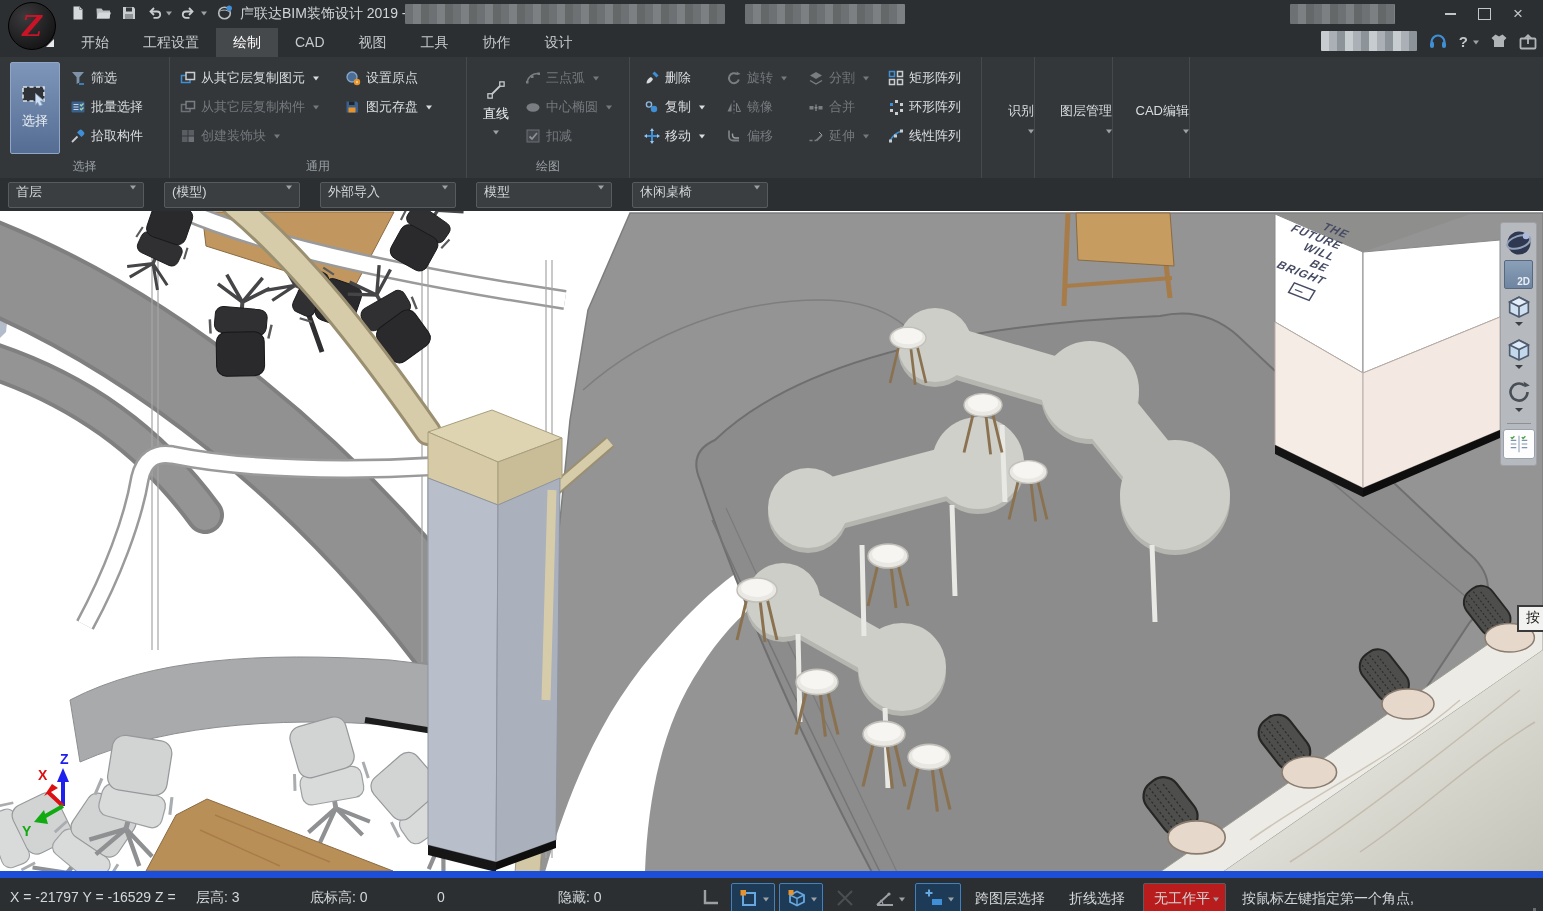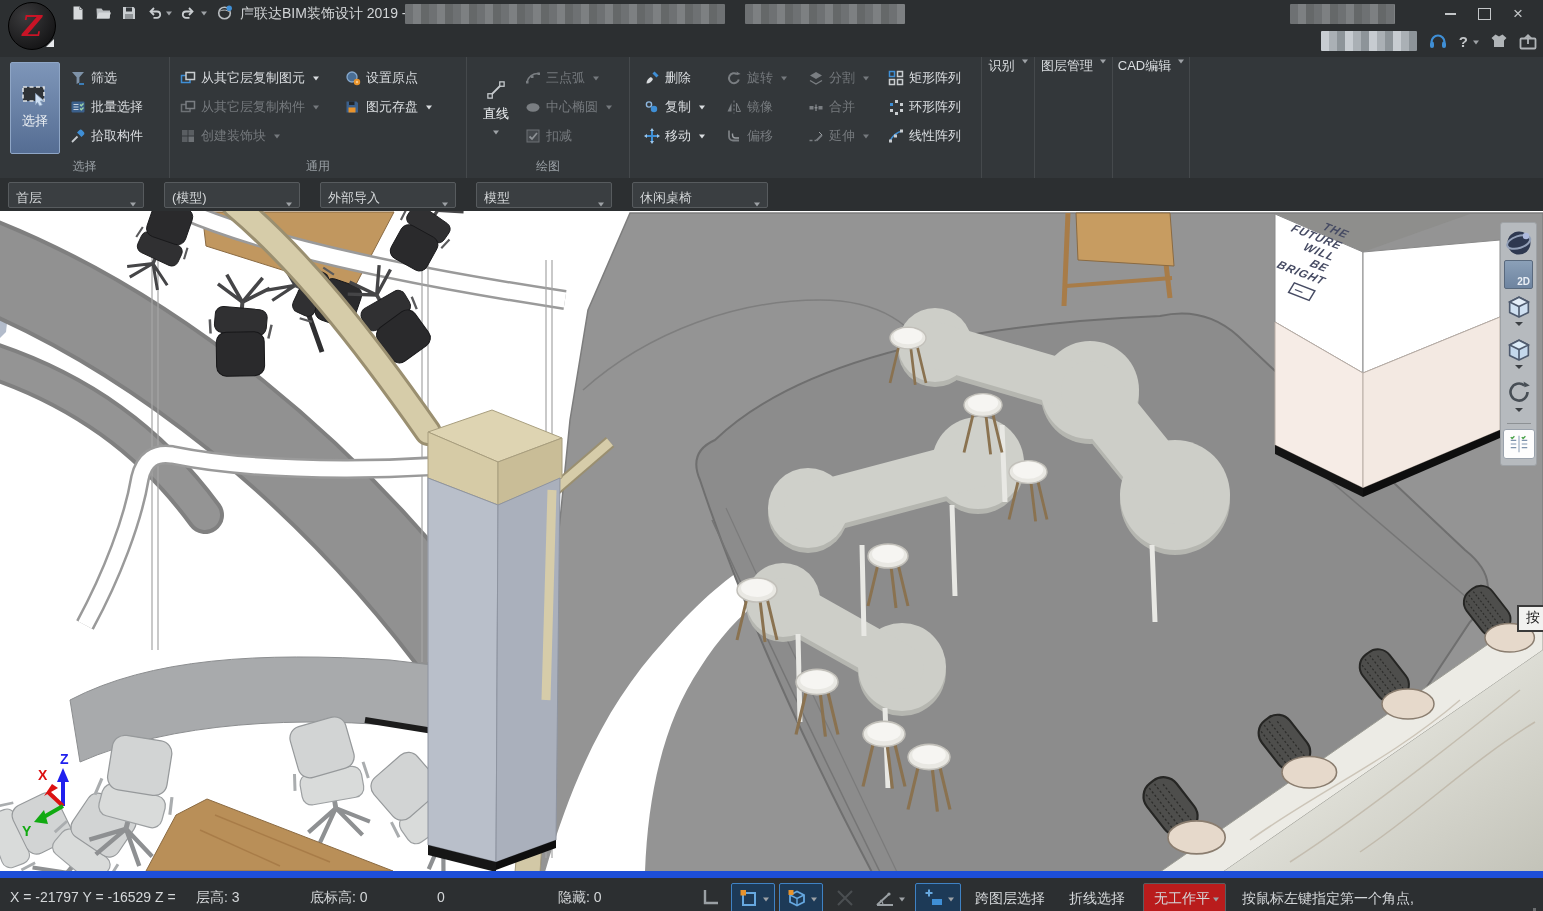--- a/index.html
+++ b/index.html
@@ -31,24 +31,24 @@
   
   .ribbon{position:absolute;top:57px;left:0;right:0;height:121px;background:#33373a;display:flex;border-bottom:1px solid #222527;}
   .grp{position:relative;height:100%;border-right:1px solid #45494c;box-sizing:border-box;flex:none;}
   .glabel{position:absolute;bottom:3px;left:0;right:0;text-align:center;font-size:12px;color:#9aa0a5;}
   .colstack{position:absolute;top:6px;display:flex;flex-direction:column;}
   .rbtn{display:flex;align-items:center;gap:5px;height:29px;white-space:nowrap;color:#dadde0;cursor:default;}
   .rbtn.dis{color:#75797d;}
   .crt{display:inline-block;width:0;height:0;border:3.5px solid transparent;border-top-width:4.5px;border-top-color:currentColor;margin-left:3px;transform:translateY(2.5px);}
   .bigbtn{position:absolute;left:10px;top:5px;width:48px;height:90px;display:flex;flex-direction:column;align-items:center;justify-content:center;gap:5px;border-radius:2px;color:#eef1f4;}
   .bigbtn.sel{background:linear-gradient(#7e96b9,#556d93);border:1px solid #8fa6c6;}
-  .bigdd{position:absolute;inset:0;display:flex;flex-direction:row;align-items:flex-start;justify-content:center;gap:7px;color:#dadde0;}
+  .bigdd{position:absolute;inset:0;display:flex;flex-direction:column;align-items:flex-end;justify-content:center;gap:7px;color:#dadde0;}
   
   .selrow{position:absolute;top:178px;left:0;right:0;height:33px;background:#2c2f31;display:flex;align-items:center;gap:20px;padding-left:8px;box-sizing:border-box;}
-  .dd{width:120px;height:24px;background:#3a3e41;border:1px solid #575b5e;border-radius:2px;display:flex;align-items:flex-end;justify-content:space-between;padding:0 7px;color:#d4d7d9;flex:none;}
+  .dd{width:120px;height:24px;background:#3a3e41;border:1px solid #575b5e;border-radius:2px;display:flex;align-items:flex-start;justify-content:space-between;padding:0 7px;color:#d4d7d9;flex:none;}
   .dd .crt{color:#9ea2a6;margin:0;}
   
   .viewport{position:absolute;top:211px;left:0;width:1543px;height:660px;background:#fff;overflow:hidden;}
   .scene{position:absolute;left:0;top:0;}
   .vtb{position:absolute;left:1500px;top:11px;width:37px;background:#b6babe;border:1px solid #9ea2a6;border-radius:3px;display:flex;flex-direction:column;align-items:center;padding:5px 0 6px;gap:2px;box-sizing:border-box;}
   .vtb-btn{width:30px;height:30px;display:flex;align-items:center;justify-content:center;}
   .b2d{width:27px;height:27px;background:linear-gradient(#8ba0b8,#6e84a0);border:1px solid #59697d;border-radius:2px;position:relative;}
   .b2d span{position:absolute;right:2px;bottom:1px;color:#e9eef5;font-size:10px;font-weight:bold;}
   .vcrt{width:0;height:0;border:4px solid transparent;border-top-color:#3c4044;margin:-1px 0 2px;}
   .vdiv{width:24px;border-top:1px solid #8d9194;margin:3px 0;}
@@ -136,20 +136,30 @@
       <div class="wbtn">
           <span class="maxbox"></span>
         </div>
       <div class="wbtn">
           <span>×</span>
         </div>
     </div>
   </div>
 
   <div class="tabrow">
+    <div class="tabs">
+      <span class="tab">开始</span>
+      <span class="tab">工程设置</span>
+      <span class="tab act">绘制</span>
+      <span class="tab">CAD</span>
+      <span class="tab">视图</span>
+      <span class="tab">工具</span>
+      <span class="tab">协作</span>
+      <span class="tab">设计</span>
+    </div>
     <div class="tr-right">
       <div class="mos mosw" style="position:relative;width:96px;height:20px;"></div>
       <span class="icn">
           <svg width="20" height="18">
             <path d="M3.5 10a6.5 6.5 0 0 1 13 0" fill="none" stroke="#3f8fd6" stroke-width="2.2"></path>
             <rect x="2" y="9.5" width="4" height="6.5" rx="2" fill="#3f8fd6"></rect>
             <rect x="14" y="9.5" width="4" height="6.5" rx="2" fill="#3f8fd6"></rect>
           </svg>
         </span>
       <span class="helpq">

